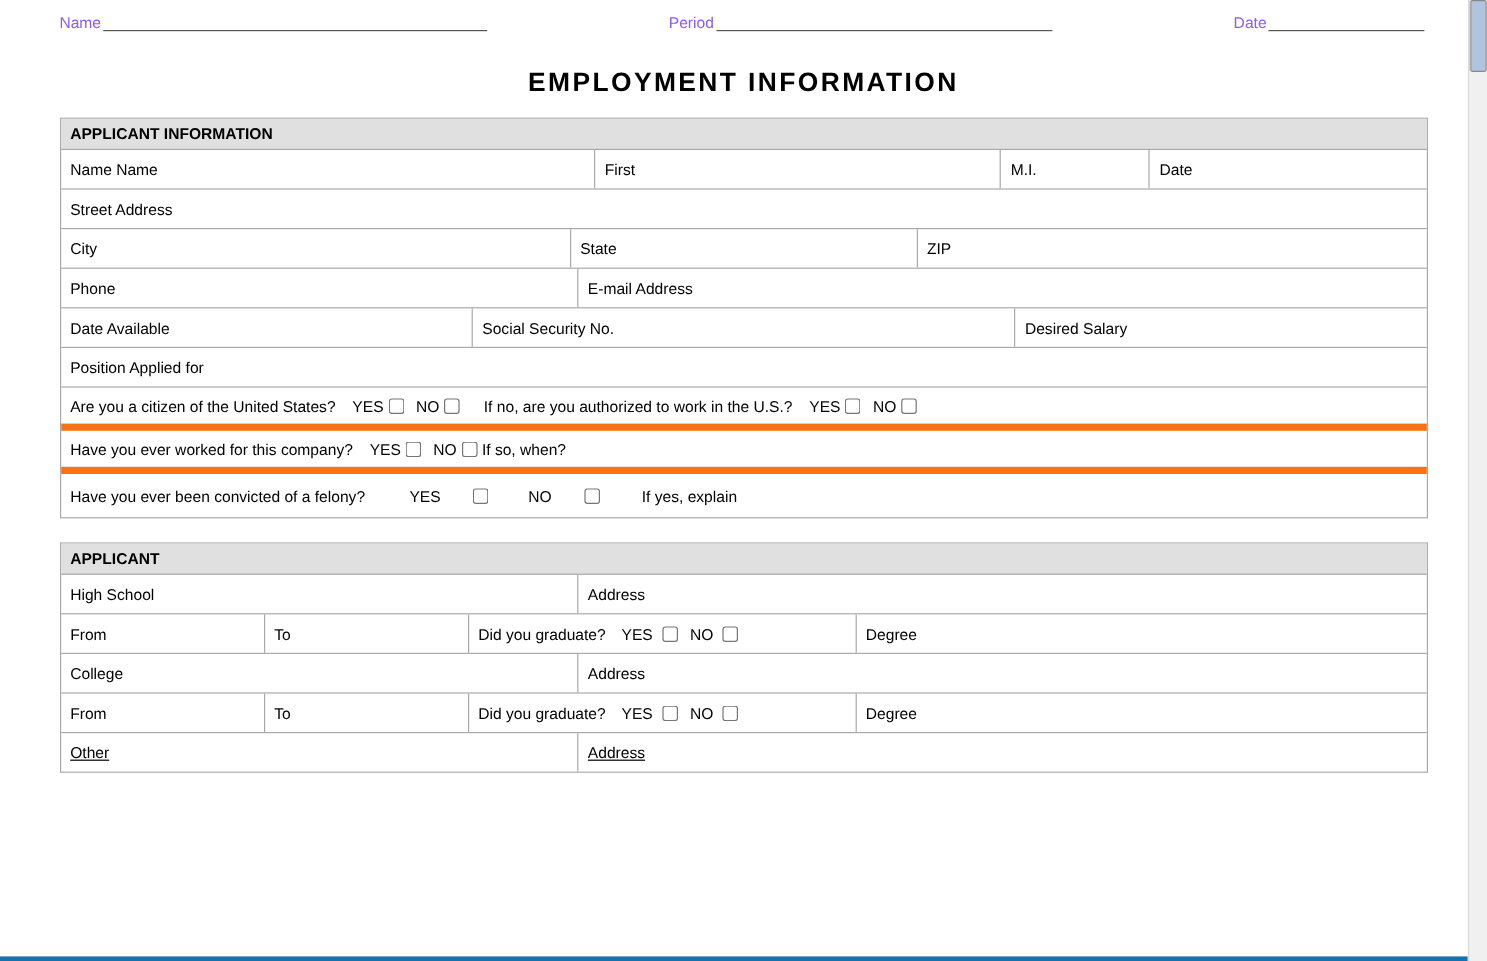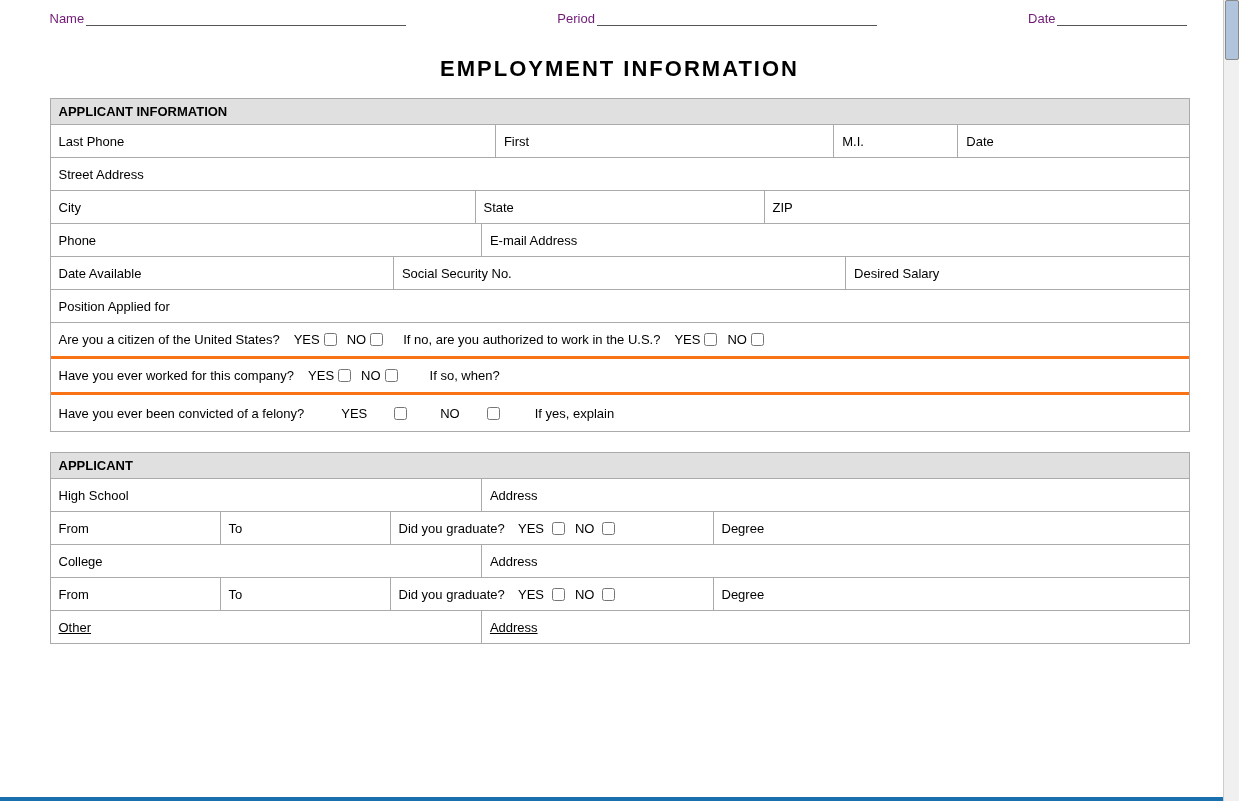--- a/index.html
+++ b/index.html
@@ -15,21 +15,21 @@
     .page {
       width: 1180px;
       margin: 0 auto;
       padding: 10px 20px 20px 20px;
     }
     .header-line {
       display: flex;
       justify-content: space-between;
       margin-bottom: 30px;
       font-size: 13px;
-      color: #701a75;
+      color: #8b5cf6;
     }
     .header-field {
       display: flex;
       align-items: flex-end;
     }
     .header-field span {
       margin-right: 2px;
     }
     .header-underline {
       border-bottom: 1px solid #555;
@@ -76,21 +76,21 @@
     .form-cell.label {
       color: #000;
       font-size: 13px;
     }
     .inline-row {
       display: flex;
       align-items: center;
       flex-wrap: wrap;
       gap: 4px;
       padding: 6px 8px;
-      border-bottom: 3px solid #f97316;
+      border-bottom: 6px solid #f97316;
       min-height: 36px;
     }
     .inline-row:last-child {
       border-bottom: none;
       gap: 27px;
     }
     .scrollbar-indicator {
       position: fixed;
       right: 0;
       top: 0;
@@ -137,21 +137,21 @@
       <span class="header-underline" style="width:130px;">&nbsp;</span>
     </div>
   </div>
 
   <div class="title">EMPLOYMENT INFORMATION</div>
 
   <div class="section">
     <div class="section-header">APPLICANT INFORMATION</div>
 
     <div class="form-row">
-      <div class="form-cell label" style="flex:4">Last Phone</div>
+      <div class="form-cell label" style="flex:4">Name Name</div>
       <div class="form-cell label" style="flex:3">First</div>
       <div class="form-cell label" style="flex:1">M.I.</div>
       <div class="form-cell label" style="flex:2">Date</div>
     </div>
 
     <div class="form-row">
       <div class="form-cell label" style="flex:5">Street Address</div>
     </div>
 
     <div class="form-row">
@@ -187,21 +187,21 @@
       <span style="margin-left:6px;">NO</span>
       <input type="checkbox" style="">
     </div>
 
     <div class="inline-row">
       <span>Have you ever worked for this company?</span>
       <span style="margin-left:10px;">YES</span>
       <input type="checkbox" style="">
       <span style="margin-left:6px;">NO</span>
       <input type="checkbox" style="">
-      <span style="margin-left:28px;">If so, when?</span>
+      <span style="margin-left:0;">If so, when?</span>
     </div>
 
     <div class="inline-row">
       <span>Have you ever been convicted of a felony?</span>
       <span style="margin-left:10px;">YES</span>
       <input type="checkbox" style="">
       <span style="margin-left:6px;">NO</span>
       <input type="checkbox" style="">
       <span style="margin-left:8px;">If yes, explain</span>
     </div>

